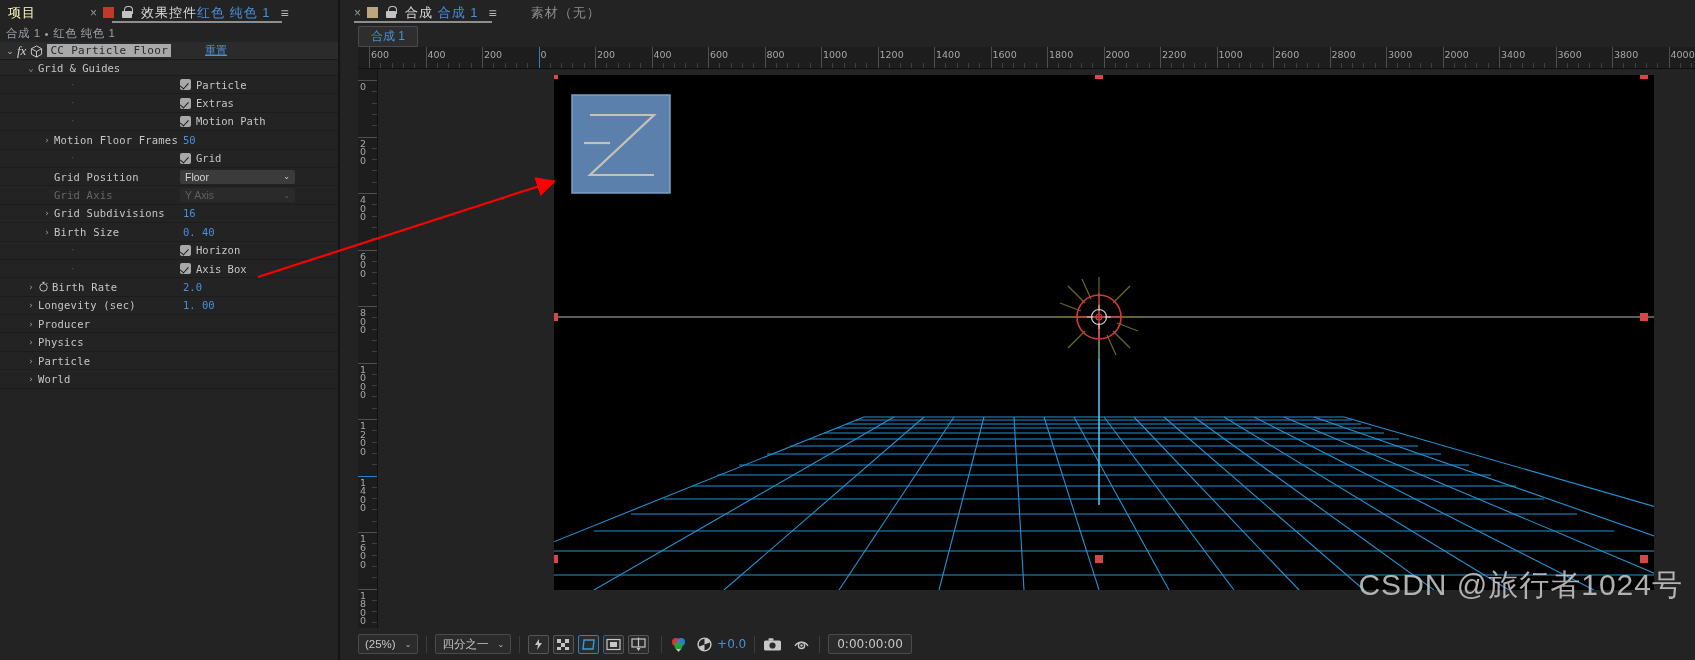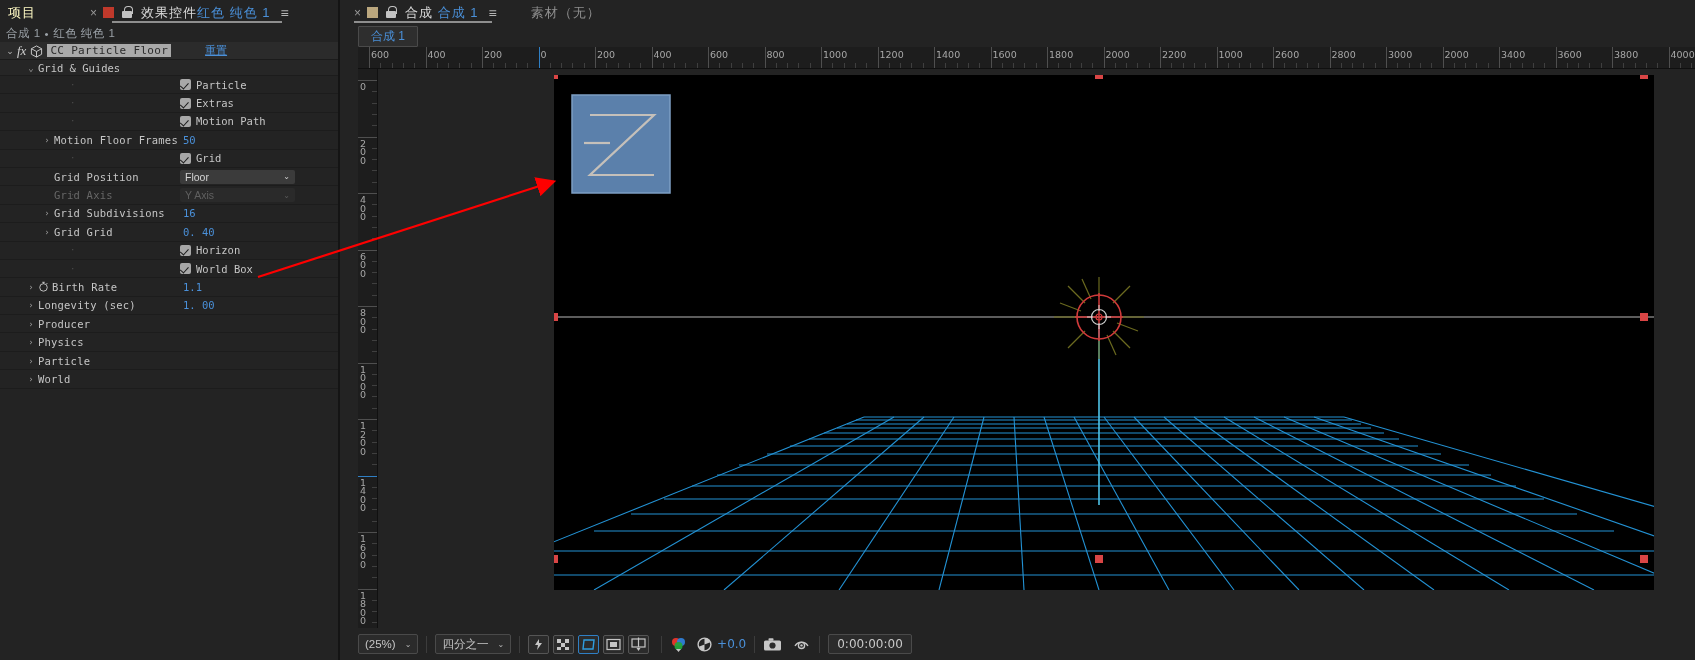--- a/index.html
+++ b/index.html
@@ -237,51 +237,51 @@
       <div class="prow">
         <span class="indent2"></span>
         <span class="arw">›</span>
         <span class="pname">Grid Subdivisions</span>
         <span class="pval">16</span>
       </div>
 
       <div class="prow">
         <span class="indent2"></span>
         <span class="arw">›</span>
-        <span class="pname">Grid Grid</span>
+        <span class="pname">Birth Size</span>
         <span class="pval">0. 40</span>
       </div>
 
       <div class="prow">
         <span class="dot-col">·</span>
         <span class="chk-wrap">
           <span class="chk"></span>
           <span class="chk-label">Horizon</span>
         </span>
       </div>
 
       <div class="prow">
         <span class="dot-col">·</span>
         <span class="chk-wrap">
           <span class="chk"></span>
-          <span class="chk-label">World Box</span>
+          <span class="chk-label">Axis Box</span>
         </span>
       </div>
 
       <div class="prow">
         <span class="indent1"></span>
         <span class="arw">›</span>
         <span class="stopwatch">
           <svg width="11" height="11" viewBox="0 0 12 12">
               <circle cx="6" cy="7" r="4.1" fill="none" stroke="#c9c9c9" stroke-width="1"></circle>
               <path d="M4.6 1.4 L7.4 1.4 M6 1.4 L6 2.9 M9.2 3.3 L10.2 2.3" stroke="#c9c9c9" stroke-width="1" fill="none"></path>
             </svg>
         </span>
         <span class="pname">Birth Rate</span>
-        <span class="pval">1.1</span>
+        <span class="pval">2.0</span>
       </div>
       <div class="prow">
         <span class="indent1"></span>
         <span class="arw">›</span>
         <span class="pname">Longevity (sec)</span>
         <span class="pval">1. 00</span>
       </div>
       <div class="prow">
         <span class="indent1"></span>
         <span class="arw">›</span>
@@ -618,20 +618,21 @@
               <rect x="-4" y="238" width="8" height="8"></rect>
               <rect x="1086" y="238" width="8" height="8"></rect>
               <rect x="-4" y="480" width="8" height="8"></rect>
               <rect x="541" y="480" width="8" height="8"></rect>
               <rect x="1086" y="480" width="8" height="8"></rect>
             </g>
           </svg>
         </div>
       </div>
 
+      <div class="watermark">CSDN @旅行者1024号</div>
     </div>
 
     <div class="vp-bottom">
       <span class="ctl">
         <span>(25%)</span>
         <span class="caret">⌄</span>
       </span>
       <span class="vsep"></span>
       <span class="ctl">
         <span>四分之一</span>

